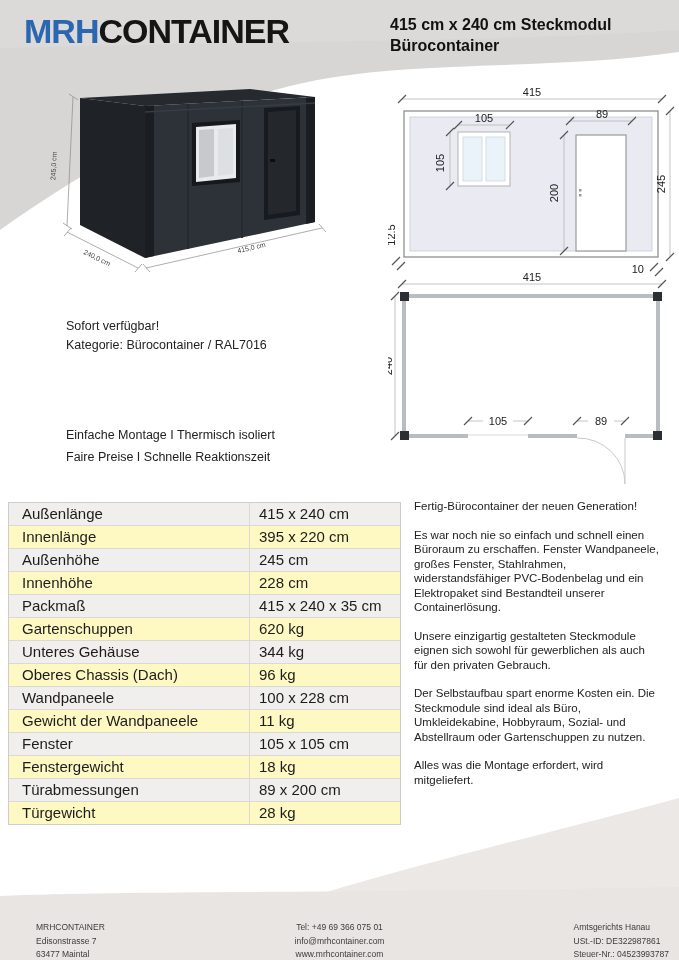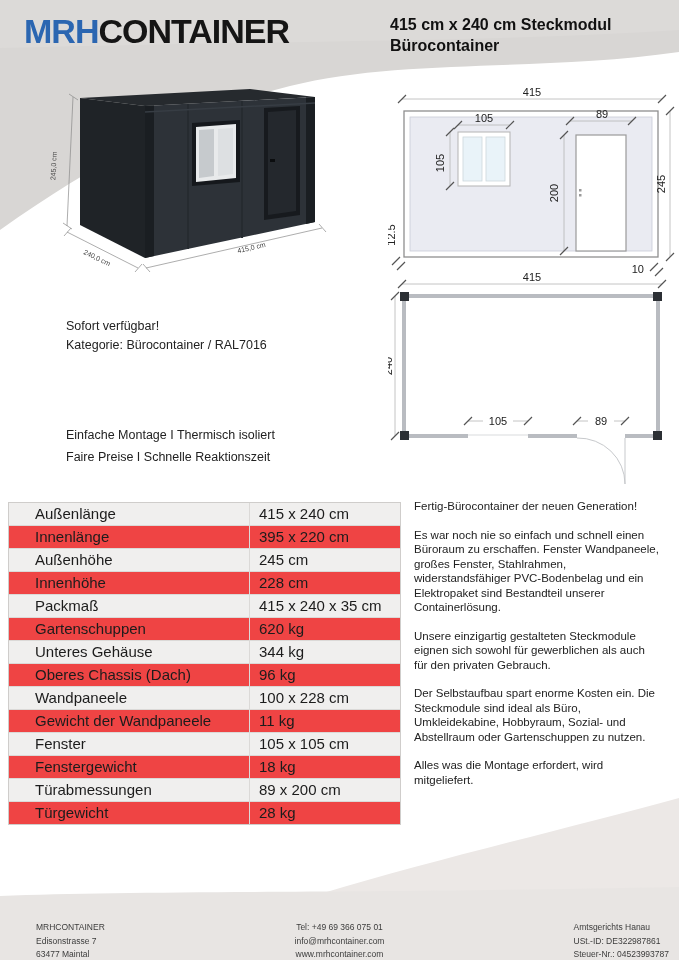--- a/index.html
+++ b/index.html
@@ -9,24 +9,24 @@
   
   .logo{left:24px;top:12px;font-size:34px;font-weight:bold;letter-spacing:-1px;white-space:nowrap;}
   .logo .mrh{color:#2b66b1;}
   .logo .cont{color:#151515;}
   .doc-title{left:390px;top:14px;width:275px;font-size:16px;font-weight:bold;color:#111;line-height:21px;}
   
   .availability{left:66px;top:317px;font-size:12.5px;color:#222;line-height:19px;}
   .usp{left:66px;top:424px;font-size:12.5px;color:#222;line-height:22px;}
   
   .spec-table{left:8px;top:502px;width:393px;border:1px solid #cfcdcb;box-sizing:border-box;}
-  .spec-row{display:flex;height:22px;border-bottom:1px solid #dbd9d7;background:#ef4444;}
+  .spec-row{display:flex;height:22px;border-bottom:1px solid #dbd9d7;background:#fef9c3;}
   .spec-row:last-child{border-bottom:none;}
   .spec-row.odd{background:#f0efee;}
-  .spec-label{width:241px;border-right:1px solid #dbd9d7;padding-left:26px;box-sizing:border-box;
+  .spec-label{width:241px;border-right:1px solid #dbd9d7;padding-left:13px;box-sizing:border-box;
               font-size:15px;color:#1c1c1c;line-height:21px;white-space:nowrap;overflow:hidden;}
   .spec-value{flex:1;padding-left:9px;font-size:15px;color:#1c1c1c;line-height:21px;white-space:nowrap;}
   
   .description{left:414px;top:499px;width:246px;font-size:11.5px;color:#222;line-height:14.5px;}
   .description p{margin:0 0 14px 0;}
   
   .footer-col{font-size:8.5px;color:#3c3c3c;line-height:13.5px;}
   .footer-address{left:36px;top:921px;}
   .footer-contact{left:0;right:0;top:921px;text-align:center;}
   .footer-legal{right:10px;top:921px;}

